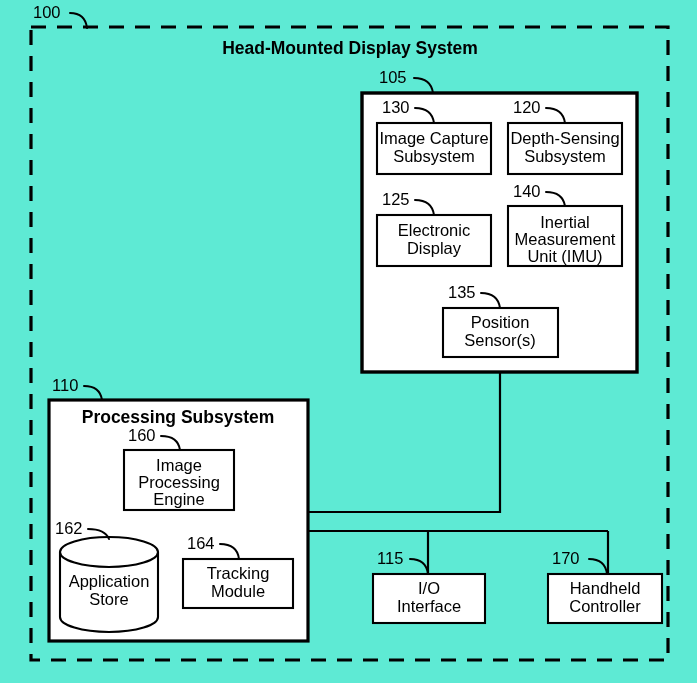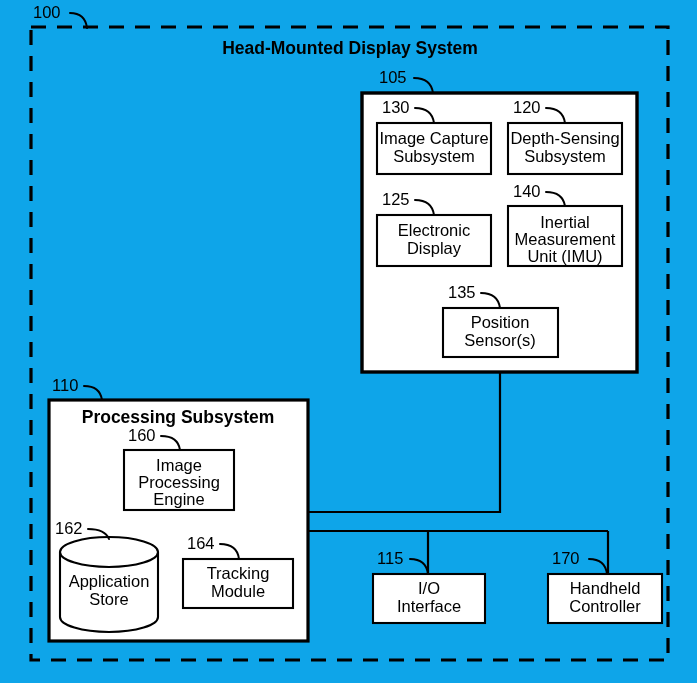--- a/index.html
+++ b/index.html
@@ -10,21 +10,21 @@
   body {
     width: 697px;
     height: 683px;
     font-family: "Liberation Sans", sans-serif;
     overflow: hidden;
   }
   #diagram-root {
     position: relative;
     width: 697px;
     height: 683px;
-    background: #0ea5e9;
+    background: #5eead4;
   }
   svg#figure {
     display: block;
     width: 697px;
     height: 683px;
   }
   .outer-dashed {
     fill: none;
     stroke: #000000;
     stroke-width: 3.2;

